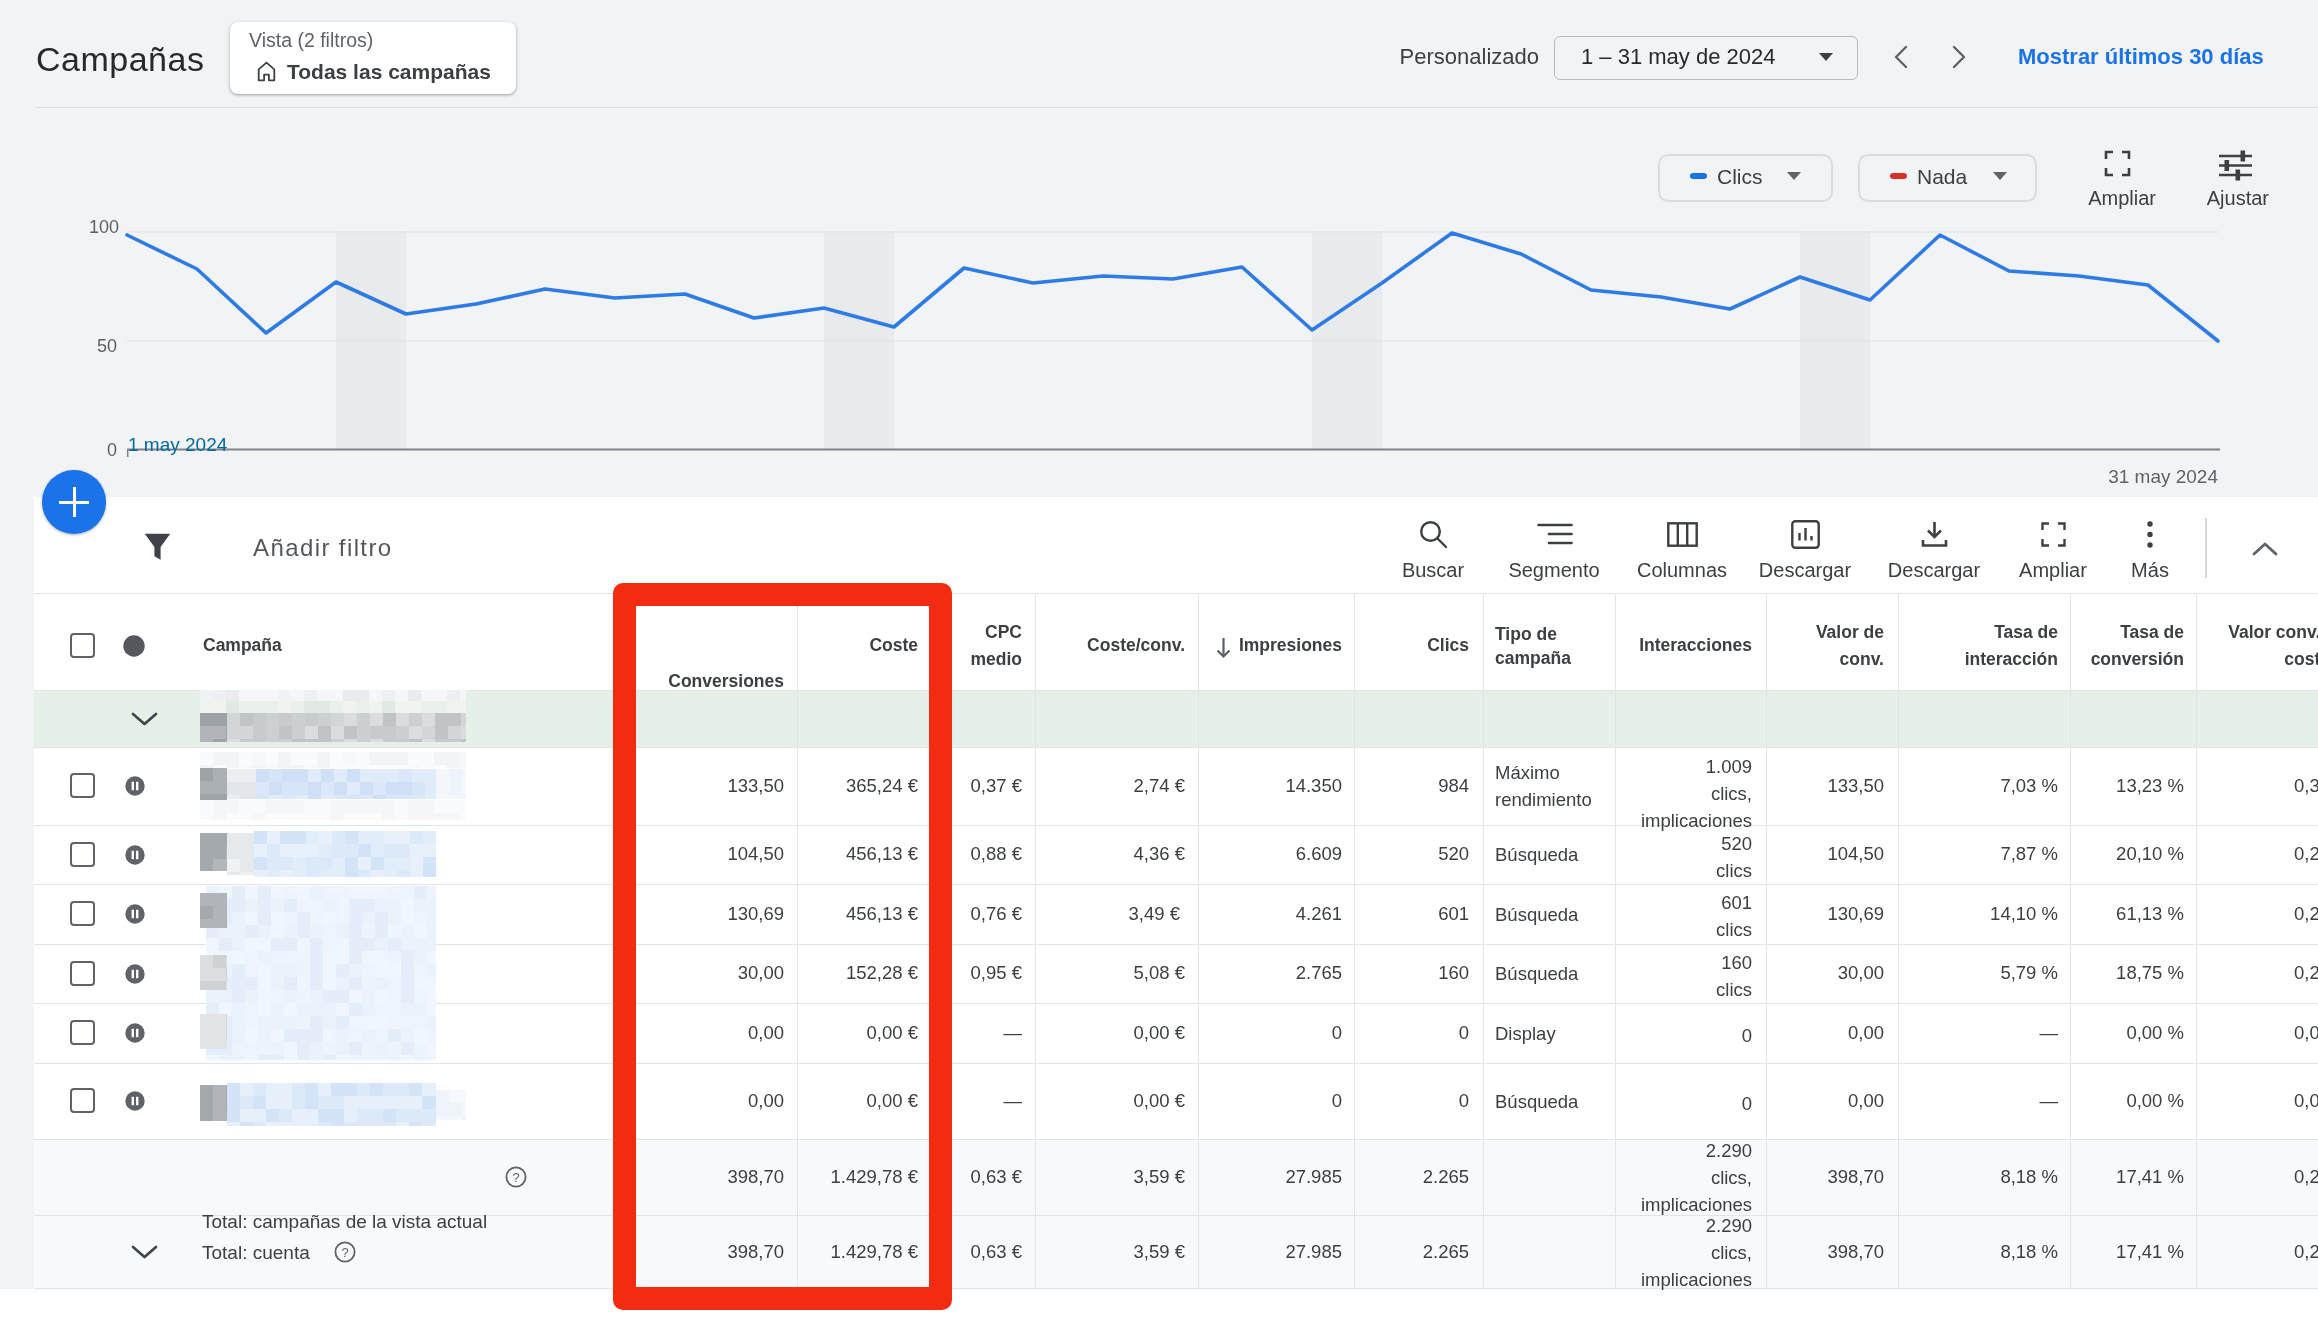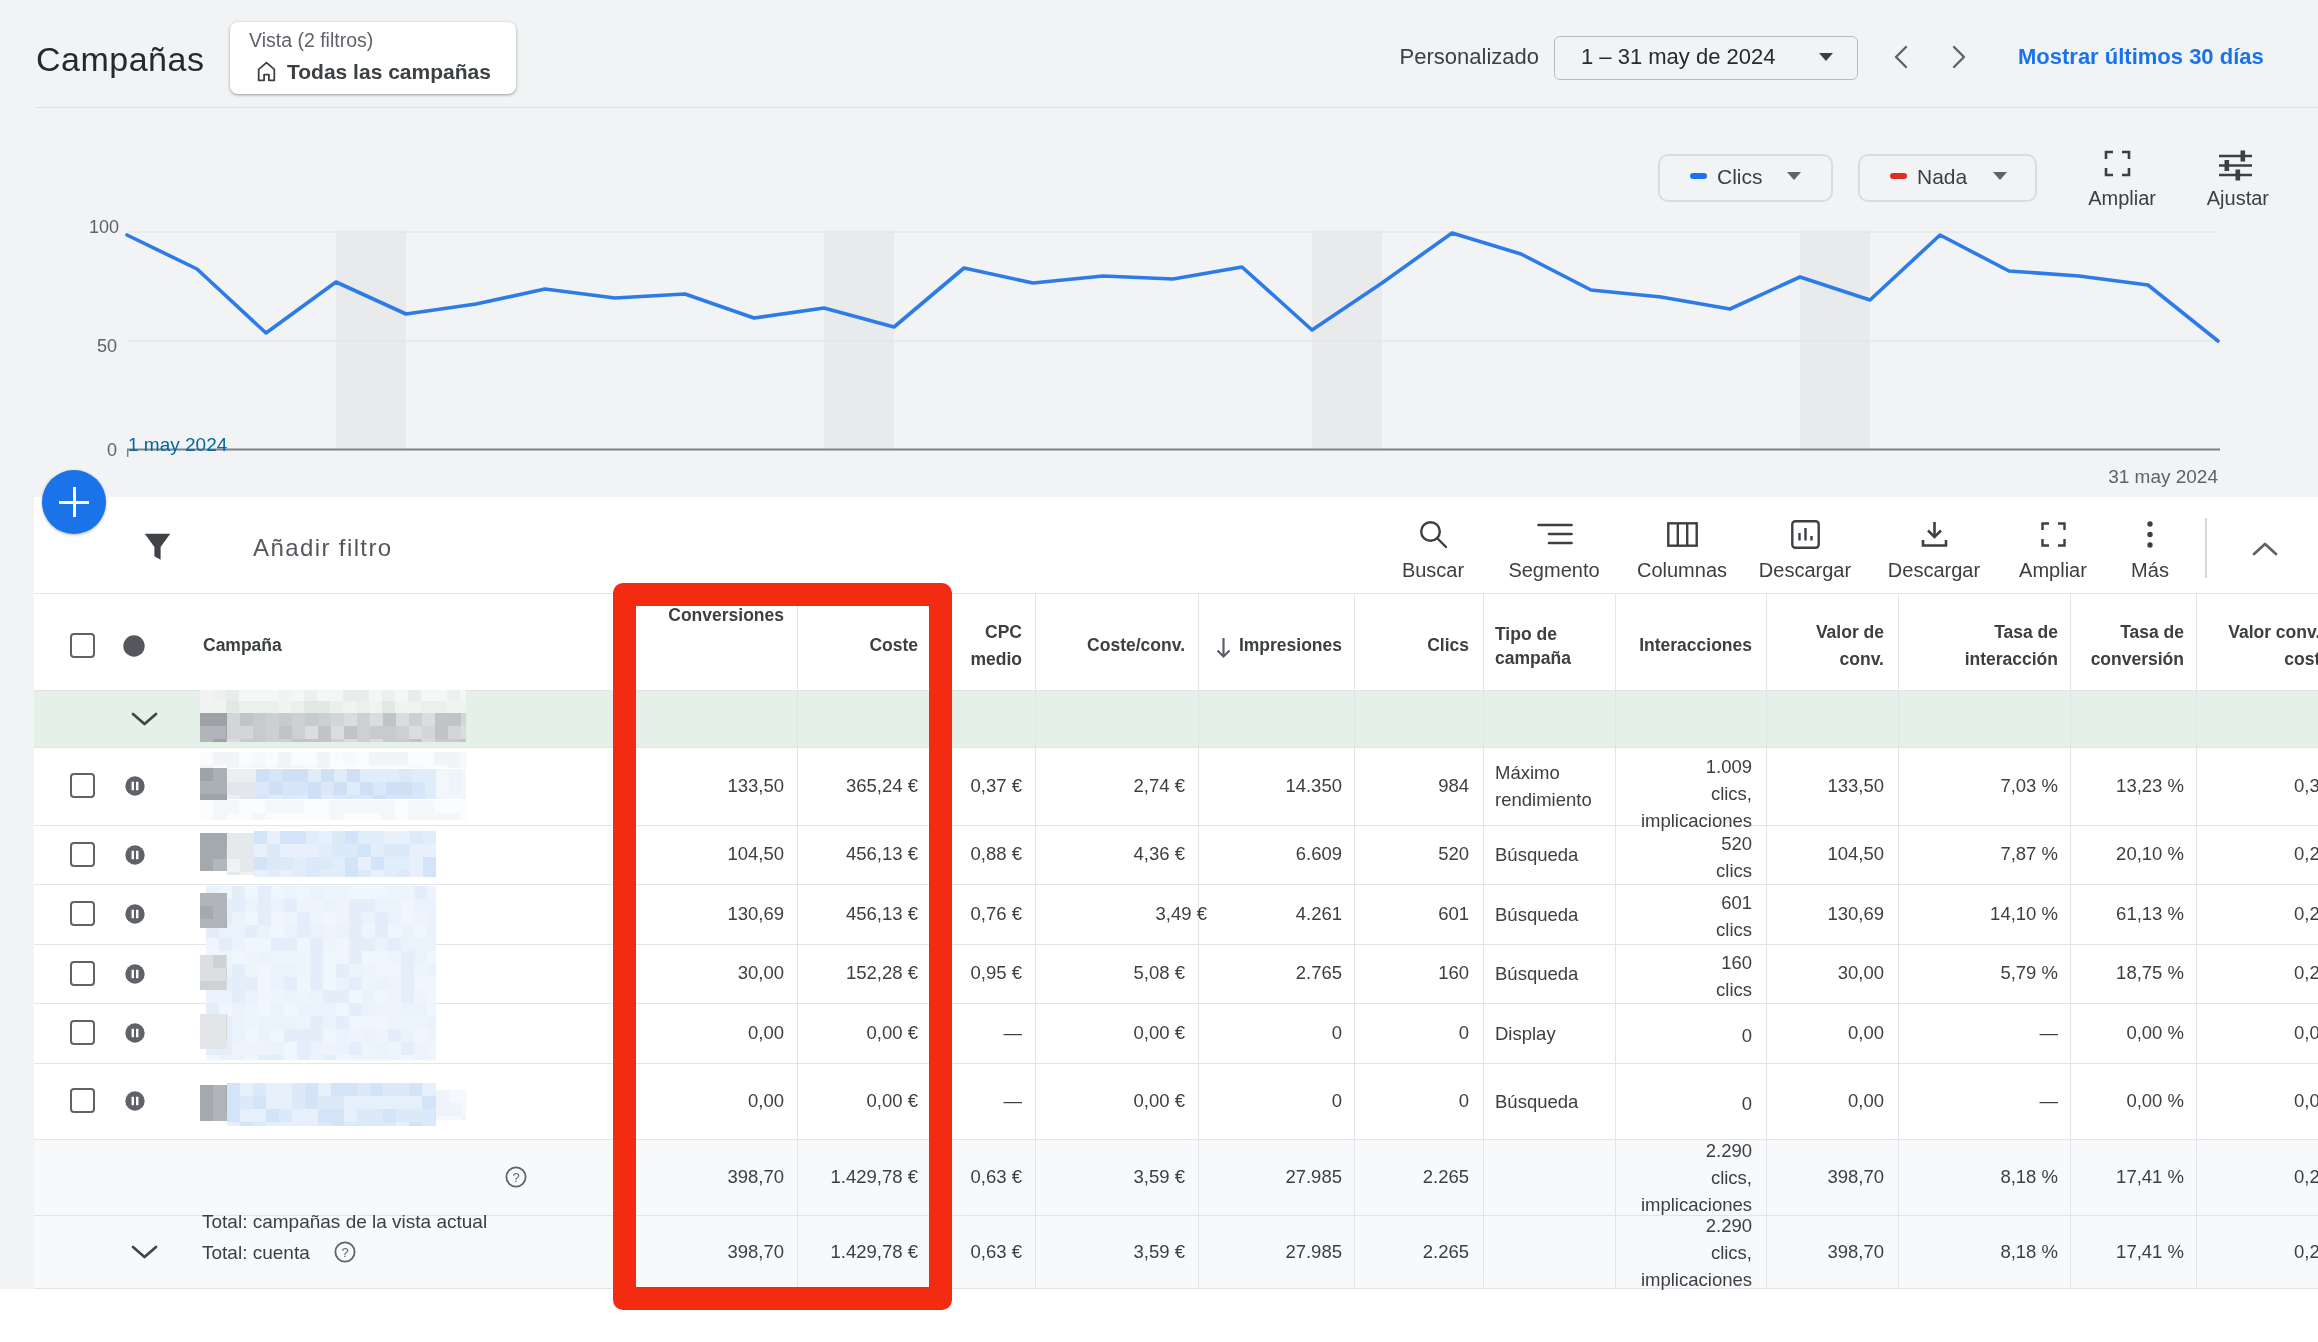--- a/index.html
+++ b/index.html
@@ -859,21 +859,21 @@
     <rect x="462" y="1103" width="4" height="13" fill="#f5f8fd"></rect>
     <rect x="436" y="1116" width="13" height="4" fill="#f5f8fd"></rect>
     <rect x="449" y="1116" width="13" height="4" fill="#f5f8fd"></rect>
     <rect x="462" y="1116" width="4" height="4" fill="#eff4fb"></rect>
   </svg>
 <div class="abs" style="left:70px;top:633px;width:21px;height:21px;border:2.5px solid #5f6368;border-radius:4px;background:#fff"></div>
 <svg class="abs" style="left:123px;top:635px" width="22" height="22">
     <circle cx="11" cy="11" r="10.7" fill="#54585c"></circle>
   </svg>
 <div class="abs" style="left:203px;top:633.2px;height:25.5px;line-height:25.5px;font-size:17.5px;color:#3c4043;font-weight:bold;white-space:nowrap;text-align:left;">Campaña</div>
-<div class="abs" style="right:1534px;top:603px;height:25.5px;line-height:25.5px;font-size:17.5px;color:#3c4043;font-weight:bold;white-space:nowrap;text-align:right;">Conversiones</div>
+<div class="abs" style="right:1534px;top:669px;height:25.5px;line-height:25.5px;font-size:17.5px;color:#3c4043;font-weight:bold;white-space:nowrap;text-align:right;">Conversiones</div>
 <div class="abs" style="right:1400px;top:633.2px;height:25.5px;line-height:25.5px;font-size:17.5px;color:#3c4043;font-weight:bold;white-space:nowrap;text-align:right;">Coste</div>
 <div class="abs" style="right:1296px;top:619.0px;line-height:27px;font-size:17.5px;color:#3c4043;font-weight:bold;white-space:nowrap;text-align:right;">CPC<br>medio</div>
 <div class="abs" style="right:1133px;top:633.2px;height:25.5px;line-height:25.5px;font-size:17.5px;color:#3c4043;font-weight:bold;white-space:nowrap;text-align:right;">Coste/conv.</div>
 <div class="abs" style="right:976px;top:633.2px;height:25.5px;line-height:25.5px;font-size:17.5px;color:#3c4043;font-weight:bold;white-space:nowrap;text-align:right;">Impresiones</div>
 <svg class="abs" style="left:1214px;top:636px" width="20" height="24" viewBox="0 0 20 24">
     <line x1="9.5" y1="2" x2="9.5" y2="20" stroke="#5b6064" stroke-width="2.2"></line>
     <polyline points="3.5,14.5 9.5,20.5 15.5,14.5" fill="none" stroke="#5b6064" stroke-width="2.2"></polyline>
   </svg>
 <div class="abs" style="right:849px;top:633.2px;height:25.5px;line-height:25.5px;font-size:17.5px;color:#3c4043;font-weight:bold;white-space:nowrap;text-align:right;">Clics</div>
 <div class="abs" style="left:1495px;top:622.0px;line-height:24px;font-size:17.5px;color:#3c4043;font-weight:bold;white-space:nowrap;text-align:left;">Tipo de<br>campaña</div>
@@ -923,21 +923,21 @@
 <div class="abs" style="right:-12px;top:841.2px;height:26.5px;line-height:26.5px;font-size:18.5px;color:#3c4043;font-weight:normal;white-space:nowrap;text-align:right;">0,23</div>
 <div class="abs" style="left:70px;top:901px;width:21px;height:21px;border:2.5px solid #5f6368;border-radius:4px;background:#fff"></div>
 <svg class="abs" style="left:125px;top:904px" width="20" height="20">
     <circle cx="10" cy="10" r="9.7" fill="#5f6368"></circle>
     <rect x="6.6" y="5.8" width="2.4" height="8.4" fill="#fff"></rect>
     <rect x="11" y="5.8" width="2.4" height="8.4" fill="#fff"></rect>
   </svg>
 <div class="abs" style="right:1534px;top:900.8px;height:26.5px;line-height:26.5px;font-size:18.5px;color:#3c4043;font-weight:normal;white-space:nowrap;text-align:right;">130,69</div>
 <div class="abs" style="right:1400px;top:900.8px;height:26.5px;line-height:26.5px;font-size:18.5px;color:#3c4043;font-weight:normal;white-space:nowrap;text-align:right;">456,13 €</div>
 <div class="abs" style="right:1296px;top:900.8px;height:26.5px;line-height:26.5px;font-size:18.5px;color:#3c4043;font-weight:normal;white-space:nowrap;text-align:right;">0,76 €</div>
-<div class="abs" style="right:1111px;top:900.8px;height:26.5px;line-height:26.5px;font-size:18.5px;color:#3c4043;font-weight:normal;white-space:nowrap;text-align:right;">3,49 €</div>
+<div class="abs" style="right:1138px;top:900.8px;height:26.5px;line-height:26.5px;font-size:18.5px;color:#3c4043;font-weight:normal;white-space:nowrap;text-align:right;">3,49 €</div>
 <div class="abs" style="right:976px;top:900.8px;height:26.5px;line-height:26.5px;font-size:18.5px;color:#3c4043;font-weight:normal;white-space:nowrap;text-align:right;">4.261</div>
 <div class="abs" style="right:849px;top:900.8px;height:26.5px;line-height:26.5px;font-size:18.5px;color:#3c4043;font-weight:normal;white-space:nowrap;text-align:right;">601</div>
 <div class="abs" style="left:1495px;top:900.5px;line-height:27px;font-size:18.5px;color:#3c4043;font-weight:normal;white-space:nowrap;text-align:left;">Búsqueda</div>
 <div class="abs" style="right:566px;top:889.0px;line-height:27px;font-size:18.5px;color:#3c4043;font-weight:normal;white-space:nowrap;text-align:right;">601<br>clics</div>
 <div class="abs" style="right:434px;top:900.8px;height:26.5px;line-height:26.5px;font-size:18.5px;color:#3c4043;font-weight:normal;white-space:nowrap;text-align:right;">130,69</div>
 <div class="abs" style="right:260px;top:900.8px;height:26.5px;line-height:26.5px;font-size:18.5px;color:#3c4043;font-weight:normal;white-space:nowrap;text-align:right;">14,10 %</div>
 <div class="abs" style="right:134px;top:900.8px;height:26.5px;line-height:26.5px;font-size:18.5px;color:#3c4043;font-weight:normal;white-space:nowrap;text-align:right;">61,13 %</div>
 <div class="abs" style="right:-12px;top:900.8px;height:26.5px;line-height:26.5px;font-size:18.5px;color:#3c4043;font-weight:normal;white-space:nowrap;text-align:right;">0,29</div>
 <div class="abs" style="left:70px;top:960.5px;width:21px;height:21px;border:2.5px solid #5f6368;border-radius:4px;background:#fff"></div>
 <svg class="abs" style="left:125px;top:963.5px" width="20" height="20">

